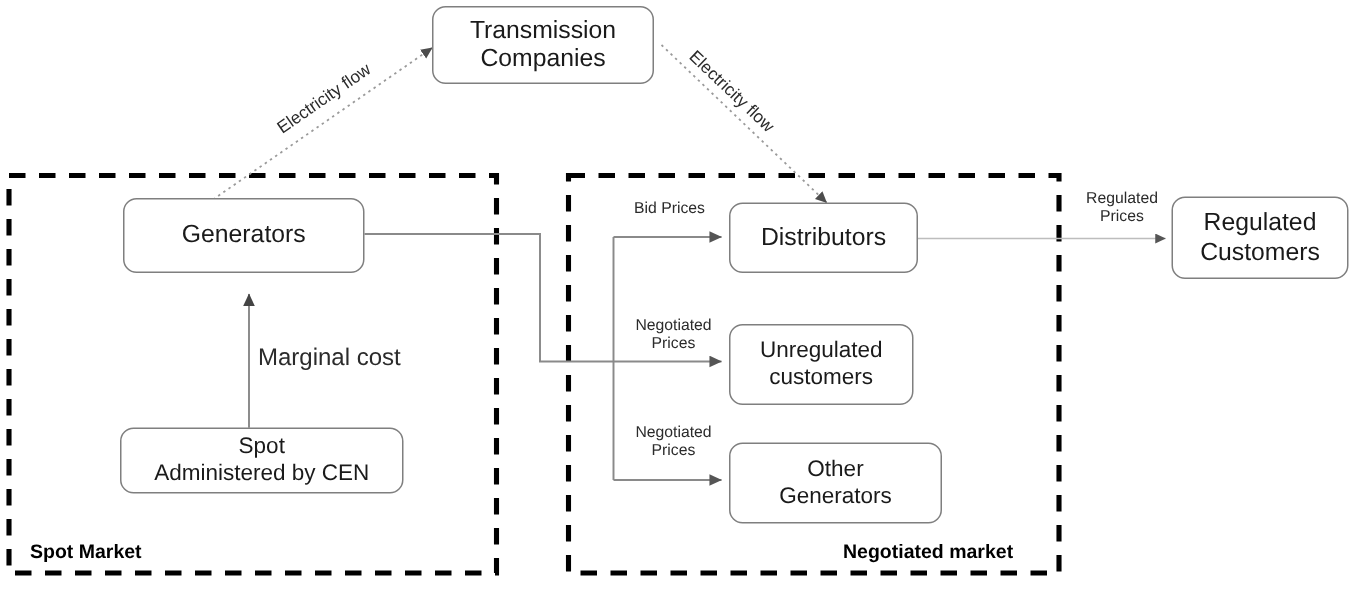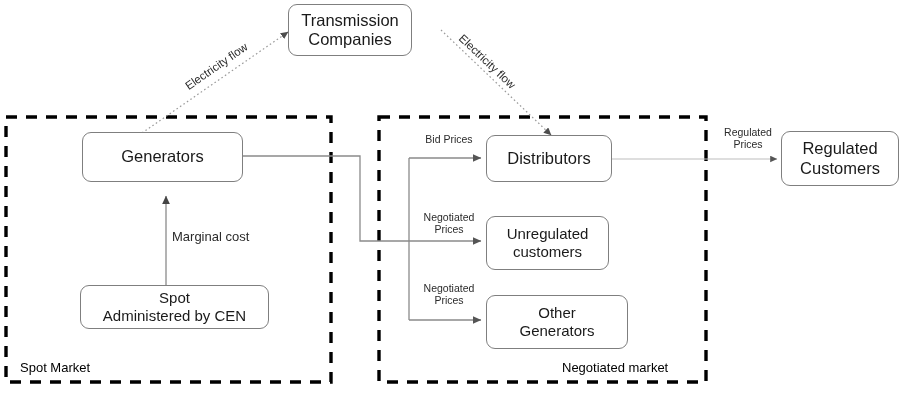--- a/index.html
+++ b/index.html
@@ -26,34 +26,34 @@
 
   .edge-label{
     position:absolute;
     color:#2b2b2b;
     text-align:center;
     line-height:1.15;
     white-space:pre-line;
     background:transparent;
   }
   .lbl-sm{font-size:10.5px;}
-  .lbl-md{font-size:13px;}
+  .lbl-md{font-size:16px;}
 
   .flow-label{
     position:absolute;
     font-size:11.5px;
     color:#2b2b2b;
     transform-origin:0 0;
     white-space:nowrap;
   }
 
   .zone-title{
     position:absolute;
     font-size:13px;
-    font-weight:normal;
+    font-weight:bold;
     color:#000000;
   }
 </style>
 </head>
 <body>
 
 <div id="stage">
 
   <svg class="layer" viewBox="0 0 905 400">
     <defs>
@@ -84,21 +84,21 @@
 
     <path d="M409,158 L481,158" fill="none" stroke="#8a8a8a" stroke-width="1.3" marker-end="url(#arrHead)"></path>
 
     <path d="M409,241 L481,241" fill="none" stroke="#8a8a8a" stroke-width="1.3" marker-end="url(#arrHead)"></path>
 
     <path d="M409,320 L481,320" fill="none" stroke="#8a8a8a" stroke-width="1.3" marker-end="url(#arrHead)"></path>
 
     <path d="M612,159 L777,159" fill="none" stroke="#bdbdbd" stroke-width="1.1" marker-end="url(#arrHead)"></path>
   </svg>
 
-  <div class="node node-lg" style="left:288px; top:4px; width:124px; height:52px;">Transmission
+  <div class="node node-lg" style="left:288px; top:4px; width:148px; height:52px;">Transmission
 Companies</div>
 
   <div class="node node-lg" style="left:82px; top:132px; width:161px; height:50px;">Generators</div>
 
   <div class="node node-md" style="left:80px; top:285px; width:189px; height:44px;">Spot
 Administered by CEN</div>
 
   <div class="node node-md" style="left:486px; top:216px; width:123px; height:54px;">Unregulated
 customers</div>
 
@@ -109,21 +109,21 @@
 
   <div class="node node-lg" style="left:781px; top:131px; width:118px; height:55px;">Regulated
 Customers</div>
 
   <div class="flow-label" style="left:183px; top:82px; transform:rotate(-34.7deg);">Electricity flow</div>
 
   <div class="flow-label" style="left:465px; top:32px; transform:rotate(43.5deg);">Electricity flow</div>
 
   <div class="edge-label lbl-md" style="left:172px; top:230px; width:110px; text-align:left;">Marginal cost</div>
 
-  <div class="edge-label lbl-sm" style="left:414px; top:133px; width:70px;">Bid Prices</div>
+  <div class="edge-label lbl-sm" style="left:400px; top:133px; width:70px;text-align:right;">Bid Prices</div>
 
   <div class="edge-label lbl-sm" style="left:414px; top:211px; width:70px;">Negotiated
 Prices</div>
 
   <div class="edge-label lbl-sm" style="left:414px; top:282px; width:70px;">Negotiated
 Prices</div>
 
   <div class="edge-label lbl-sm" style="left:711px; top:126px; width:74px;">Regulated
 Prices</div>
 

